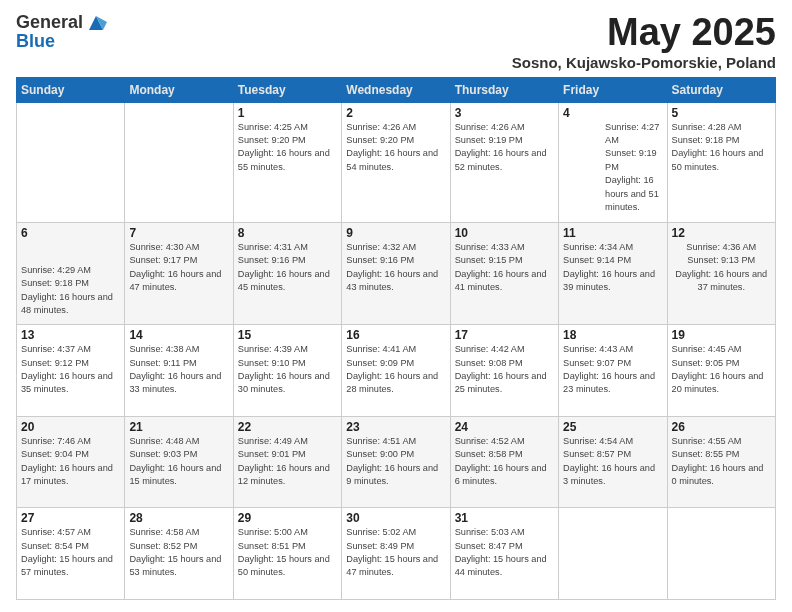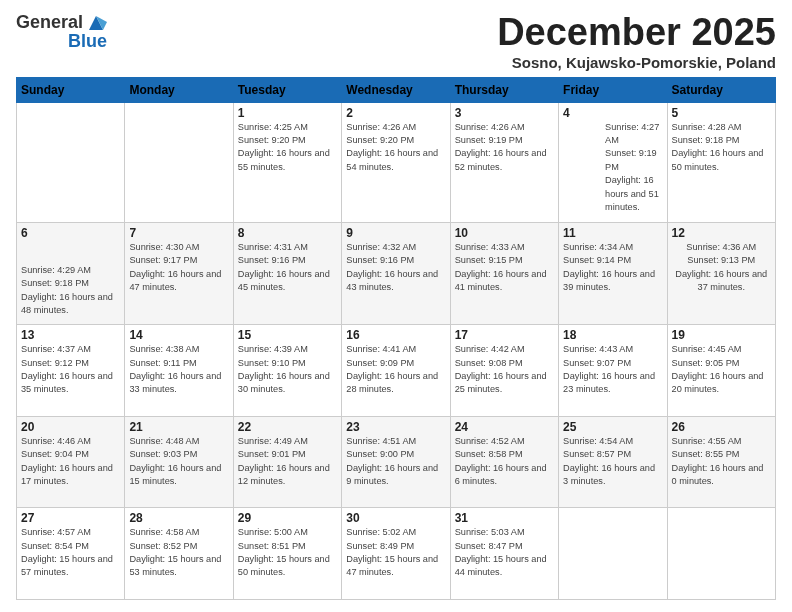--- a/index.html
+++ b/index.html
@@ -56,21 +56,21 @@
     }
     .calendar {
       flex: 1;
       border: 1px solid #ccc;
       border-collapse: collapse;
       width: 100%;
       table-layout: fixed;
     }
     .calendar thead tr th {
       background: #1a6bb5;
-      color: #000000;
+      color: #e5e5e5;
       font-size: 12px;
       font-weight: bold;
       padding: 5px 4px;
       text-align: left;
       border: 1px solid #1a6bb5;
     }
     .calendar tbody tr td {
       border: 1px solid #ccc;
       vertical-align: top;
       padding: 3px 4px;
@@ -100,33 +100,33 @@
     .calendar tbody tr:nth-child(even) td.empty {
       background: #f5f5f5 !important;
     }
   </style>
 </head>
 <body>
 
 <div class="page">
   <div class="header">
     <div class="logo">
-      <div style="display:flex;flex-direction:column;align-items:flex-end;">
+      <div style="display:flex;flex-direction:column;align-items:flex-start;">
         <div style="display:flex;align-items:center;gap:2px;">
           <span class="logo-text-general">General</span>
           <svg width="22" height="20" viewBox="0 0 22 20">
             <polygon points="4,18 18,18 11,4" fill="#1a6bb5"></polygon>
             <polygon points="11,4 18,18 22,10" fill="#4a9fd4"></polygon>
           </svg>
         </div>
         <span class="logo-text-blue">Blue</span>
       </div>
     </div>
     <div class="title-block">
-      <div class="month-title">December 2025</div>
+      <div class="month-title">May 2025</div>
       <div class="location-title">Sosno, Kujawsko-Pomorskie, Poland</div>
     </div>
   </div>
 
   <table class="calendar">
     <thead>
       <tr>
         <th>Sunday</th>
         <th>Monday</th>
         <th>Tuesday</th>
@@ -255,21 +255,21 @@
           <td>
             <span class="day-number">19</span>
             <div class="day-info" style="white-space: pre-line;">Sunrise: 4:45 AM
 Sunset: 9:05 PM
 Daylight: 16 hours and 20 minutes.</div>
           </td>
         </tr>
         <tr>
           <td>
             <span class="day-number">20</span>
-            <div class="day-info" style="white-space: pre-line;">Sunrise: 4:46 AM
+            <div class="day-info" style="white-space: pre-line;">Sunrise: 7:46 AM
 Sunset: 9:04 PM
 Daylight: 16 hours and 17 minutes.</div>
           </td>
           <td>
             <span class="day-number">21</span>
             <div class="day-info" style="white-space: pre-line;">Sunrise: 4:48 AM
 Sunset: 9:03 PM
 Daylight: 16 hours and 15 minutes.</div>
           </td>
           <td>

